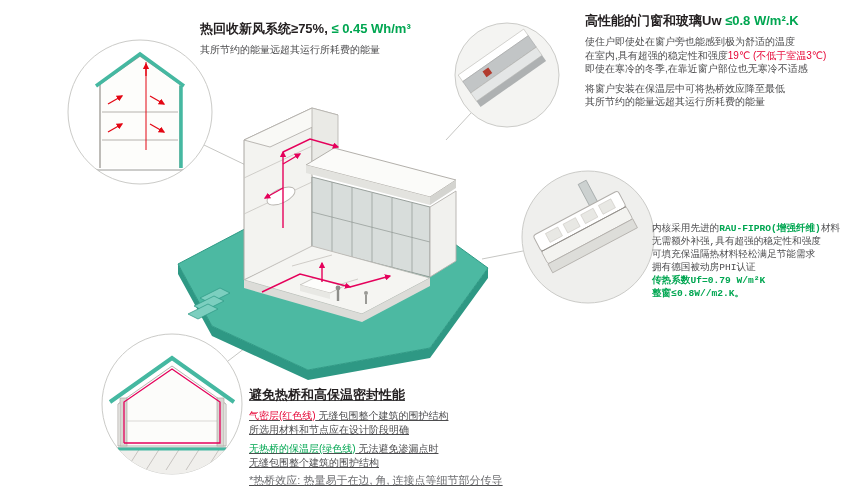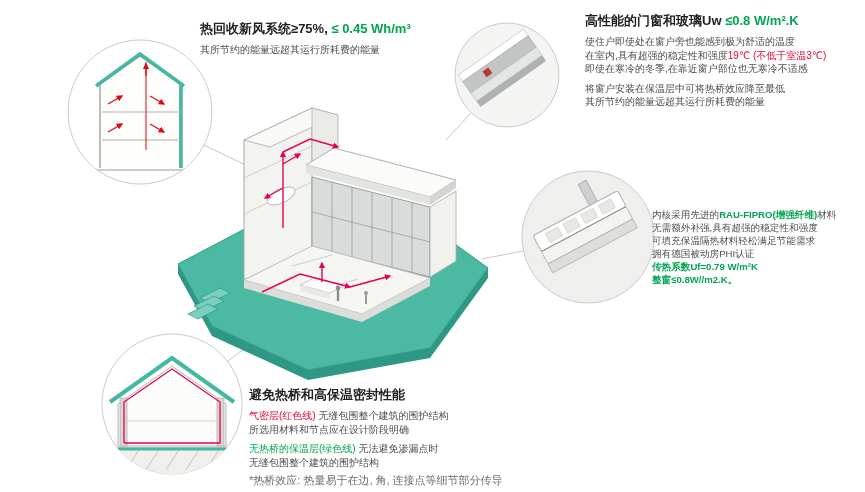--- a/index.html
+++ b/index.html
@@ -12,22 +12,22 @@
   .ttl{font-size:13px;font-weight:bold;color:var(--ink,#231f20);letter-spacing:0;margin-bottom:5px;white-space:nowrap;}
   .txt{font-size:10px;line-height:13.5px;color:#4d4d4f;white-space:nowrap;}
   .sm .txt{font-size:9.6px;line-height:13px;}
   .grn{color:var(--green,#00a651);}
   .redtx{color:var(--red,#e60033);}
   .bold{font-weight:bold;}
   .gap{margin-top:6px;}
   .foot{font-size:11px;line-height:12px;color:var(--muted,#6d6e71);margin-top:5px;white-space:nowrap;}
   .blockA{left:200px;top:20px;width:280px;}
   .blockB{left:585px;top:12px;width:276px;}
-  .blockC{left:652px;top:208px;width:212px;}
-  .blockD{left:249px;top:386px;width:300px;}
+  .blockC{left:652px;top:222px;width:212px;font-family:Liberation Mono, monospace;}
+  .blockD{left:249px;top:386px;width:300px;text-decoration:underline;}
 </style>
 </head>
 <body>
 
 <div class="stage">
 
   <svg class="art" width="865" height="492" viewBox="0 0 865 492">
     <defs>
       <marker id="redArrowM" viewBox="0 0 10 10" refX="8" refY="5" markerWidth="5" markerHeight="5" orient="auto">
           <path d="M0,0 L10,5 L0,10 Z" fill="#e30613"></path>

